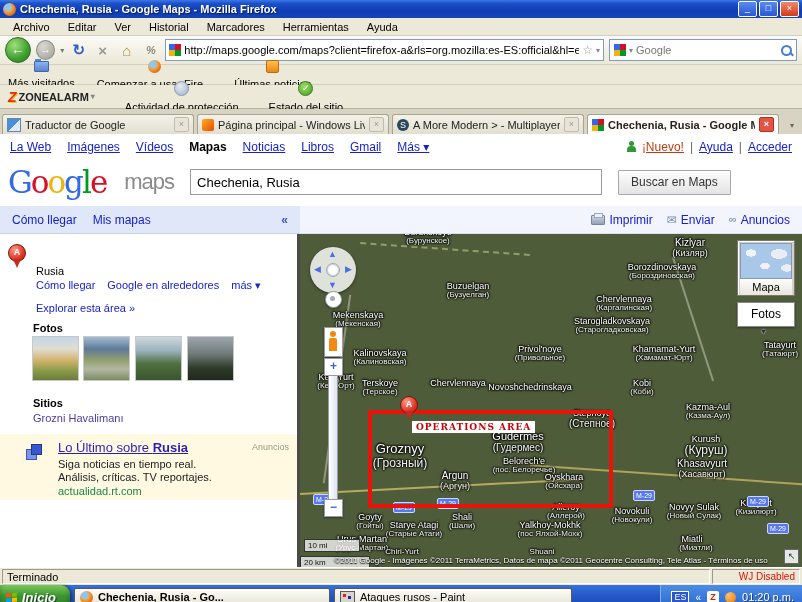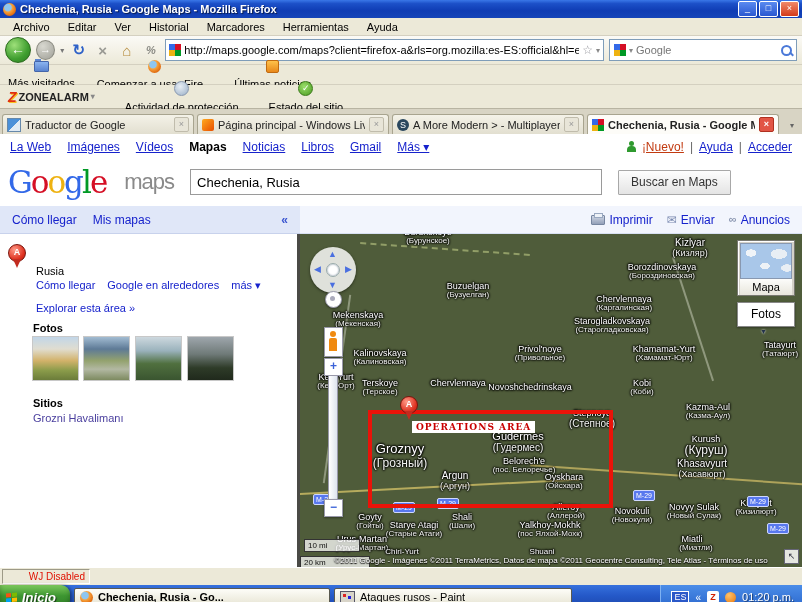--- a/index.html
+++ b/index.html
@@ -426,20 +426,28 @@
       <div class="sb-explore">Explorar esta área »</div>
       <div class="sb-h sb-photos-h">Fotos</div>
       <div id="thumbs">
           <div class="thumb t1"></div>
           <div class="thumb t2"></div>
           <div class="thumb t3"></div>
           <div class="thumb t4"></div>
         </div>
       <div class="sb-h sb-sites-h">Sitios</div>
       <div class="sb-site">Grozni Havalimanı</div>
+      <div class="ad">
+        <span class="i-ads"></span>
+        <span class="ad-title"><span>Lo Último sobre </span><b>Rusia</b></span>
+        <span class="ad-tag">Anuncios</span>
+        <span class="ad-l1">Siga noticias en tiempo real.</span>
+        <span class="ad-l2">Análisis, críticas. TV reportajes.</span>
+        <span class="ad-url">actualidad.rt.com</span>
+      </div>
     </div>
 
     <div class="map">
 
       <div class="road" style="left:-10px;top:252px;width:290px;height:2px;background:#d8c56a;transform:rotate(-3deg);"></div>
       <div class="road" style="left:230px;top:240px;width:280px;height:2px;background:#cdbb65;transform:rotate(4deg);"></div>
       <div class="road" style="left:36px;top:60px;width:2px;height:190px;background:#cfd3c0;opacity:.5;transform:rotate(8deg);"></div>
       <div class="road" style="left:392px;top:20px;width:2px;height:130px;background:#cfd3c0;opacity:.5;transform:rotate(-18deg);"></div>
       <div class="road" style="left:60px;top:14px;width:170px;height:0;border-top:2px dashed rgba(215,228,150,.65);transform:rotate(4deg);"></div>
 
@@ -519,20 +527,21 @@
       <div class="fotos-arr">▼</div>
 
       <div class="scalebox sc-mi">10 mi</div>
       <div class="scalebox sc-km">20 km</div>
       <div class="copyr">©2011 Google - Imágenes ©2011 TerraMetrics, Datos de mapa ©2011 Geocentre Consulting, Tele Atlas - Términos de uso</div>
       <div class="corner-exp">↖</div>
     </div>
   </div>
 
   <div class="statusbar">
+    <span class="st-left">Terminado</span>
     <span class="st-right">WJ Disabled</span>
   </div>
 
   <div class="taskbar" id="taskbar">
     <div class="startbtn">
       <span class="flag">
           <i class="f1"></i>
           <i class="f2"></i>
           <i class="f3"></i>
           <i class="f4"></i>

